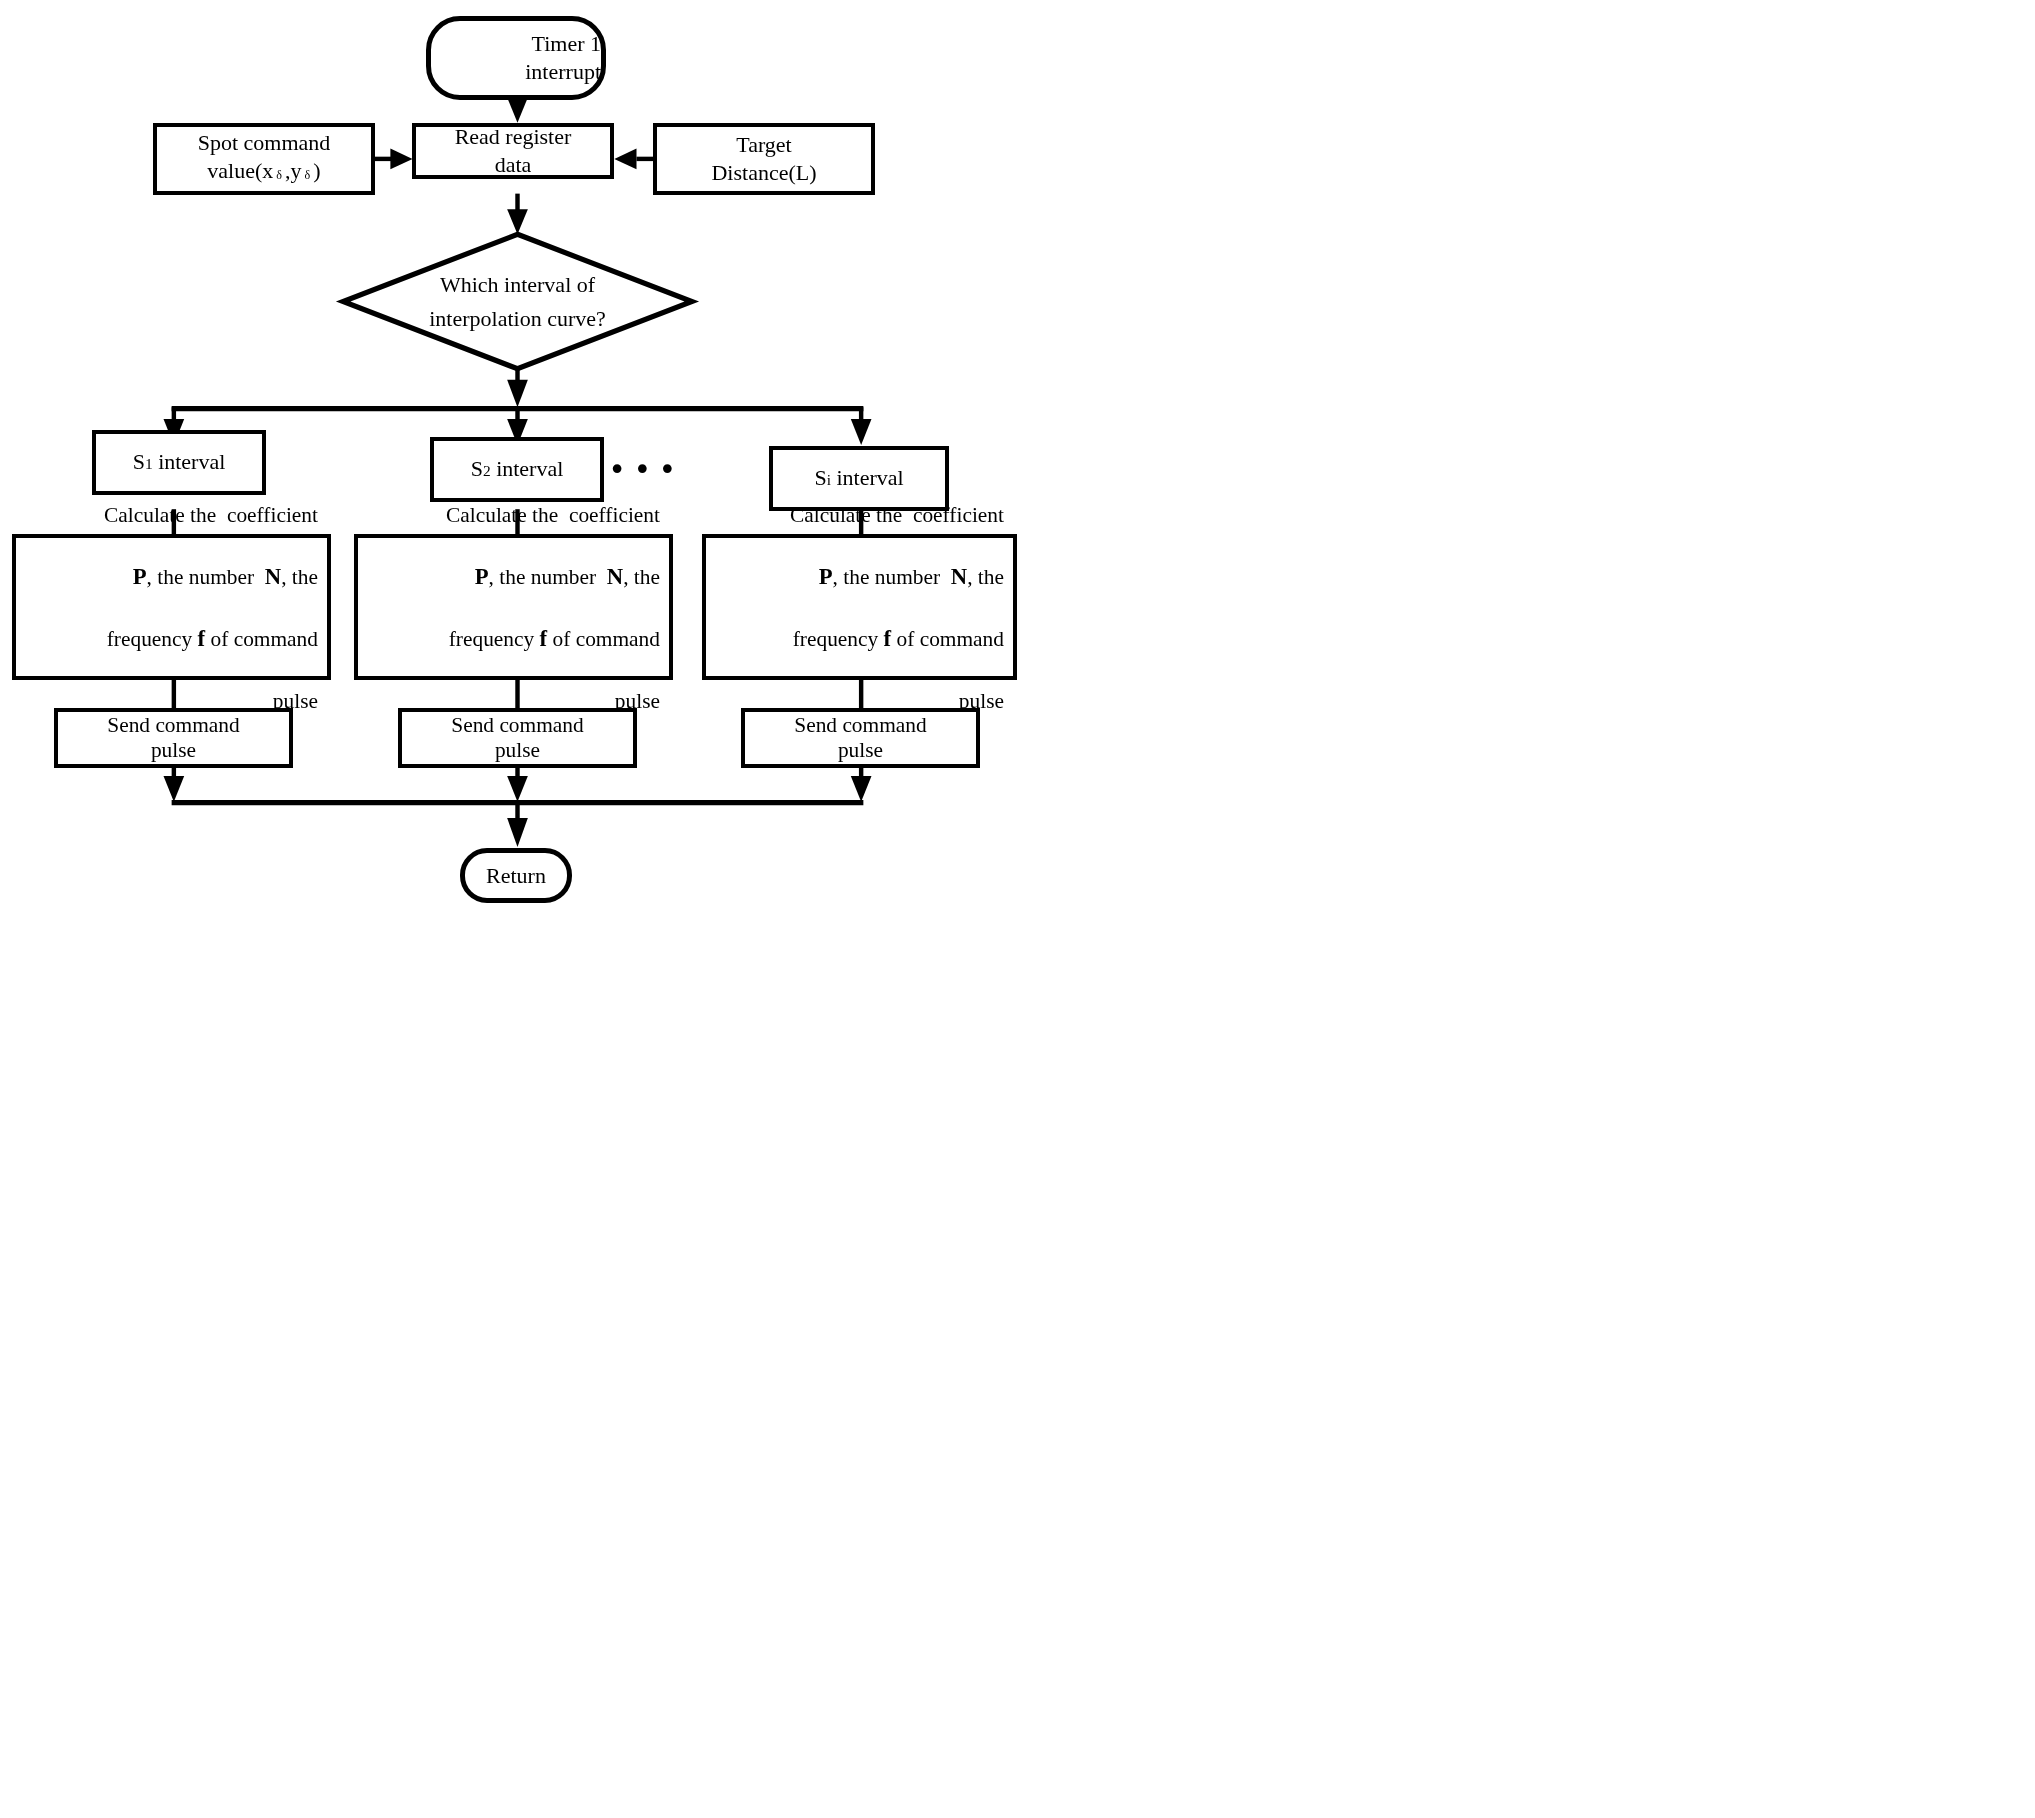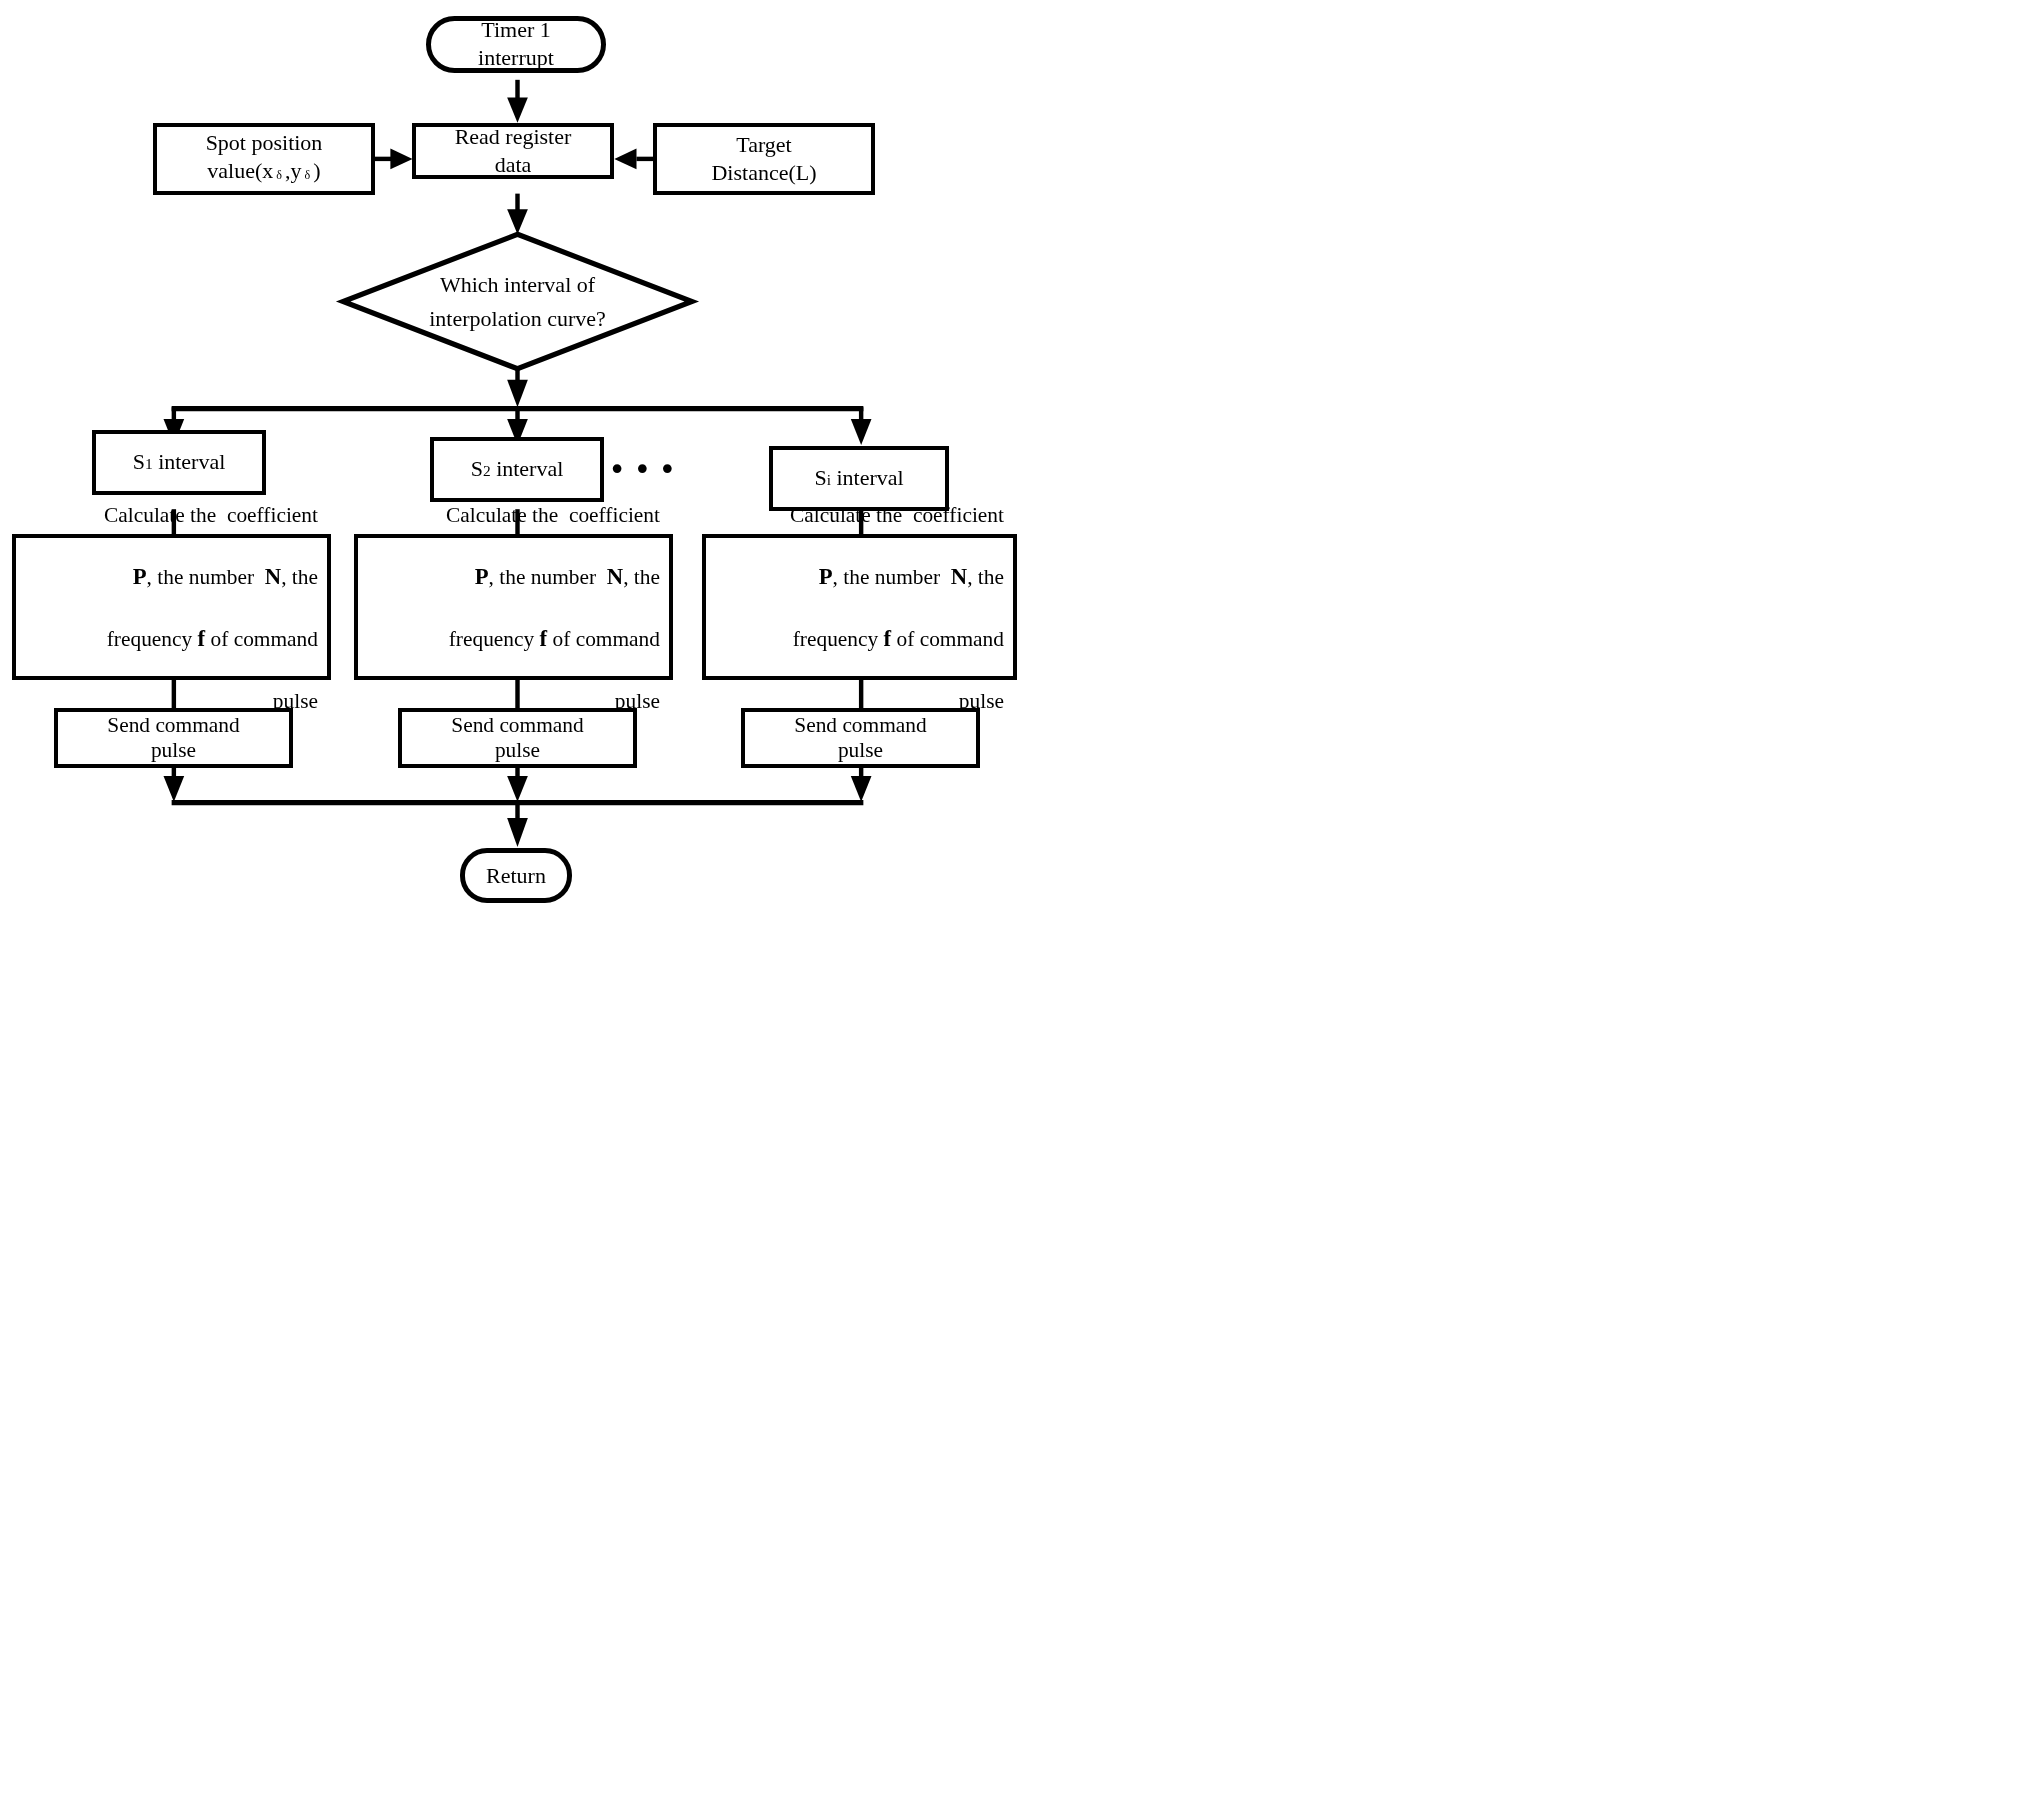--- a/index.html
+++ b/index.html
@@ -81,27 +81,27 @@
     <polygon class="head" points="686,1050 714,1050 700,1085"></polygon>
     <line class="stroke" x1="1165" y1="1037" x2="1165" y2="1052" stroke-width="6"></line>
     <polygon class="head" points="1151,1050 1179,1050 1165,1085"></polygon>
 
     <line class="stroke" x1="232" y1="1086" x2="1168" y2="1086" stroke-width="7"></line>
 
     <line class="stroke" x1="700" y1="1083" x2="700" y2="1109" stroke-width="6"></line>
     <polygon class="head" points="686,1107 714,1107 700,1146"></polygon>
   </svg>
 
-  <div class="node stadium" style="left:426px;top:15.5px;width:180px;height:57px;">
+  <div class="node stadium" style="left:426px;top:15.5px;width:180px;height:84px;align-items:flex-end;">
     <div>Timer 1</div>
     <div>interrupt</div>
   </div>
 
   <div class="node" style="left:153px;top:123px;width:222px;height:72px;">
-    <div>Spot position</div>
+    <div>Spot command</div>
     <div><span>value(x</span><span class="seg-sm"> δ </span><span>,y</span><span class="seg-sm"> δ </span><span>)</span></div>
   </div>
 
   <div class="node" style="left:412px;top:123px;width:202px;height:56px;">
     <div>Read register</div>
     <div>data</div>
   </div>
 
   <div class="node plain decision-text" style="left:343px;top:268px;width:349px;height:68px;">
     <div>Which interval of</div>

